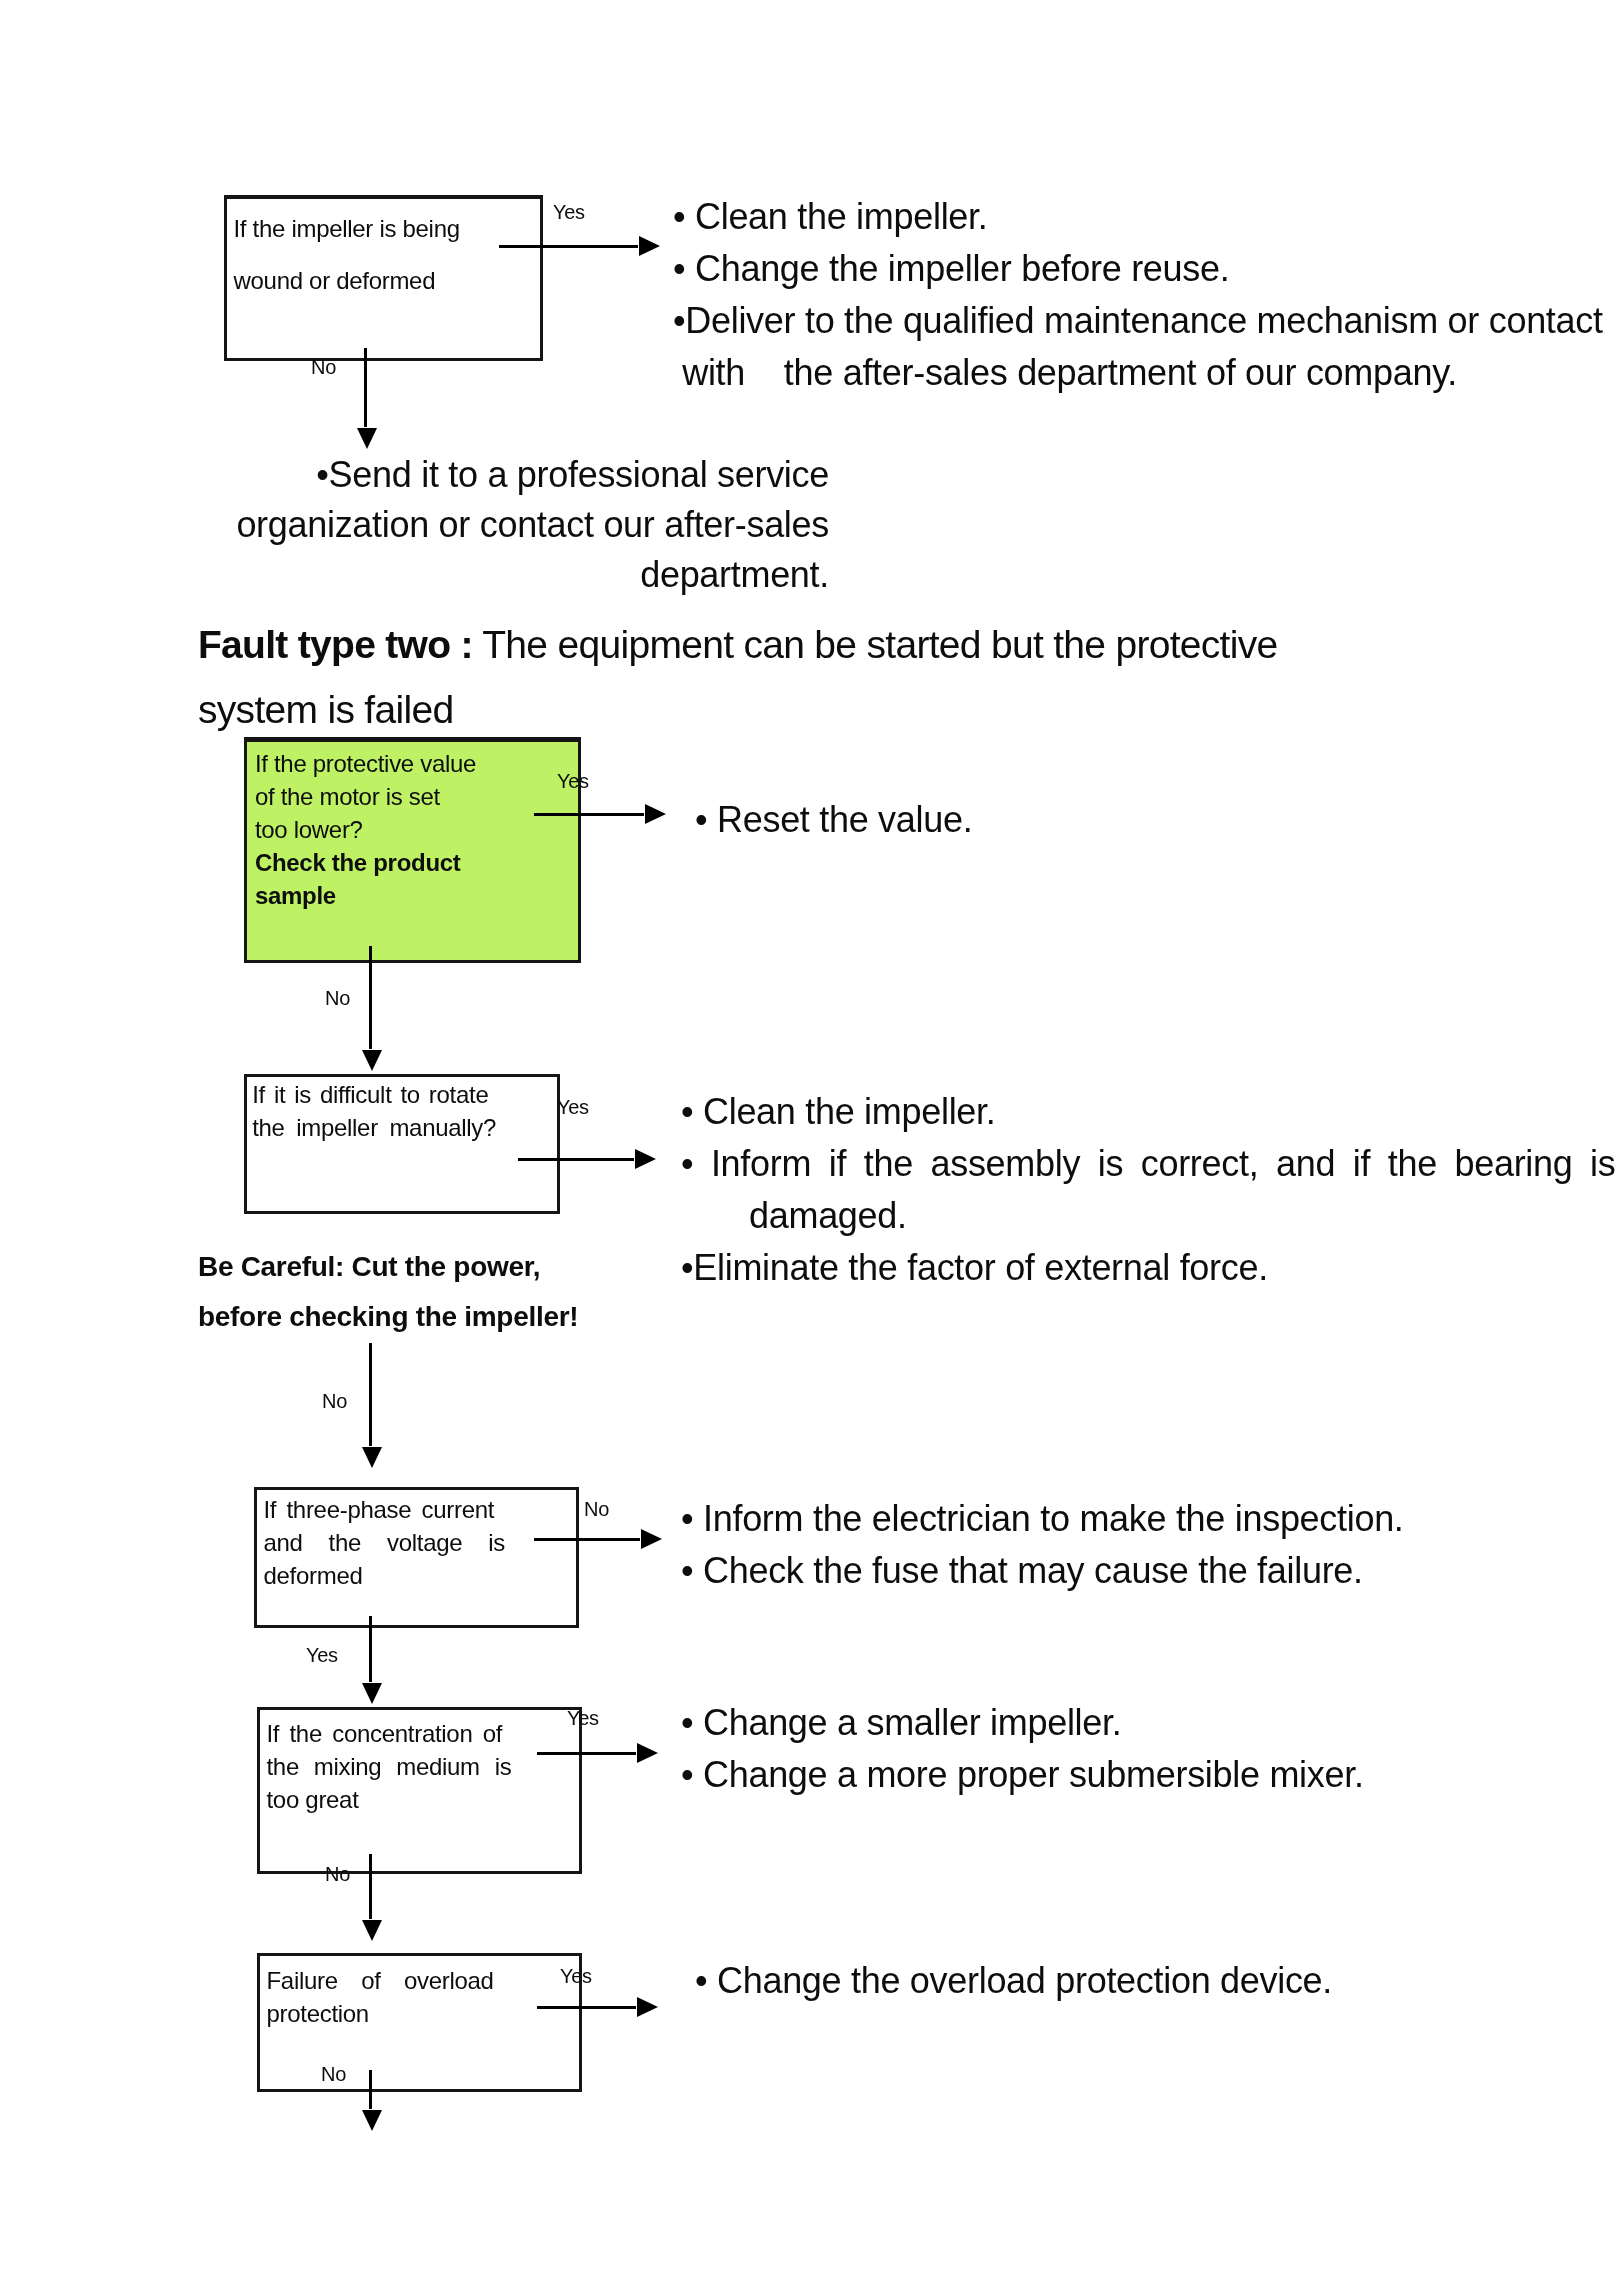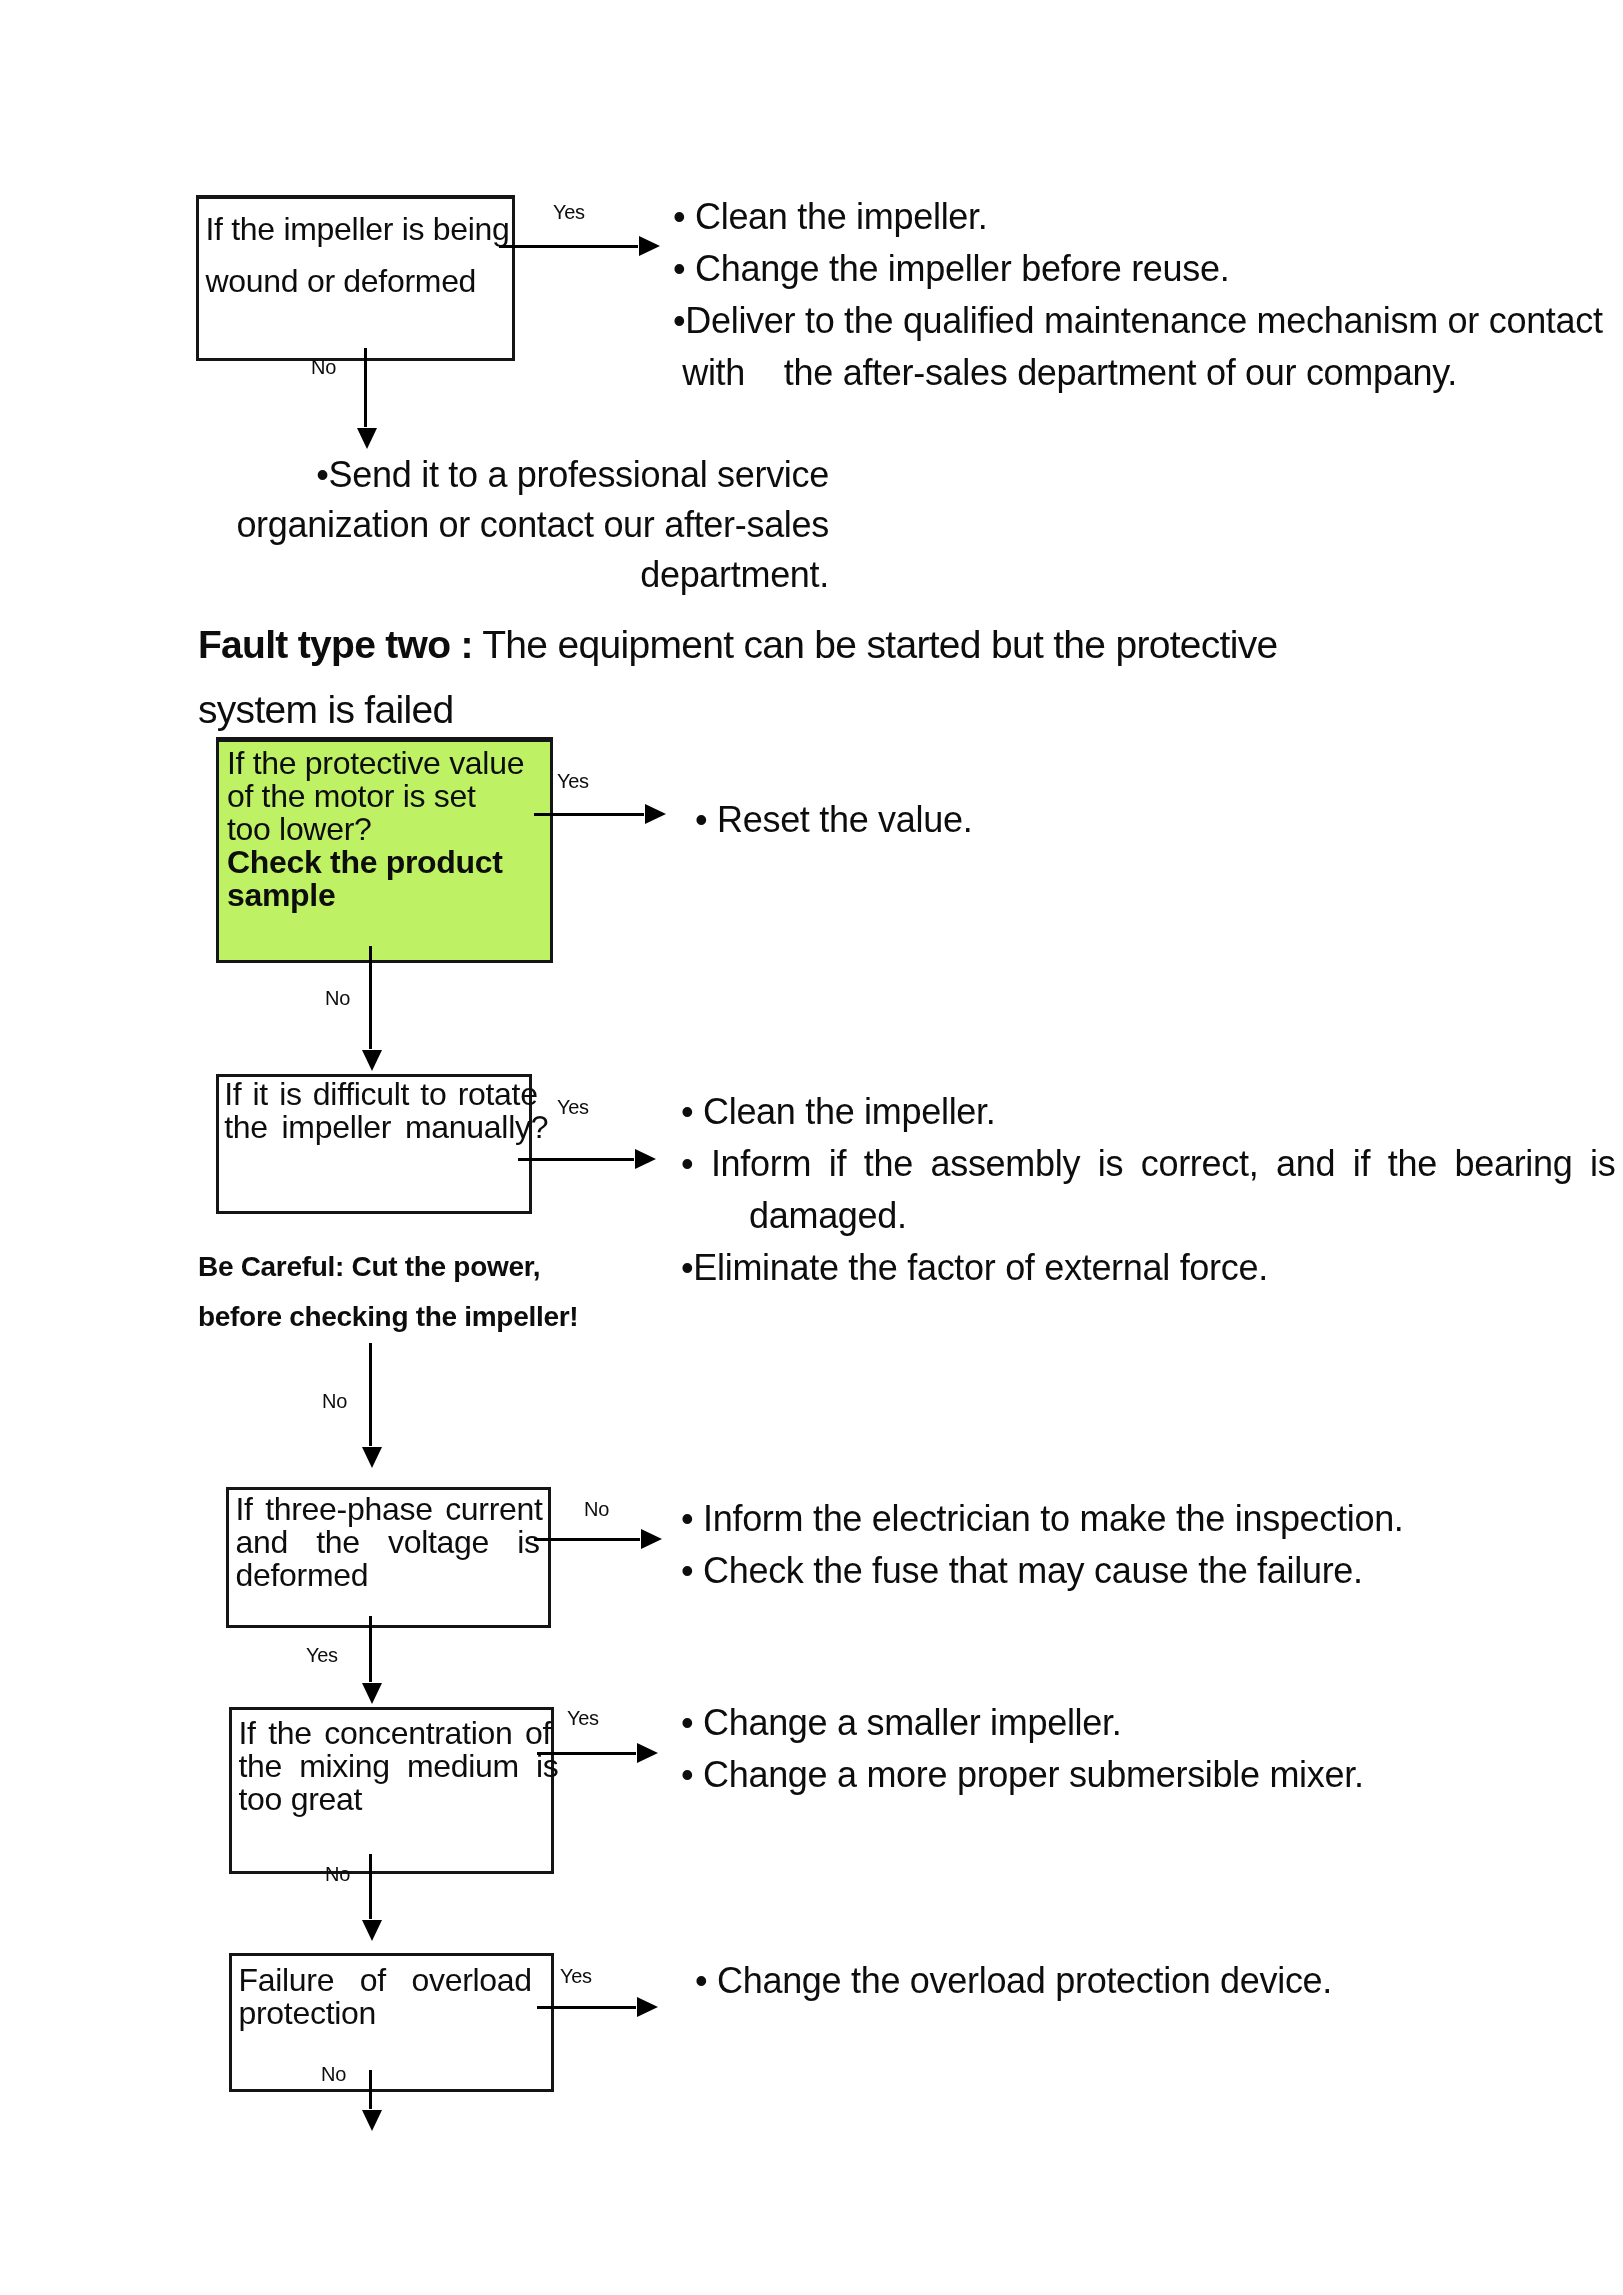--- a/index.html
+++ b/index.html
@@ -1,19 +1,19 @@
 <!DOCTYPE html>
 <html style="font-size:10.5px"><head>
 <meta charset="utf-8">
 <title>Fault troubleshooting flowchart</title>
 <style>
   html,body{margin:0;padding:0;background:#ffffff;}
   .page{position:relative;width:1623px;height:2295px;background:#ffffff;color:#0d0d0d;
         font-family:"Liberation Sans",sans-serif;overflow:hidden;letter-spacing:-0.3px;}
-  .box{position:absolute;border:3.3px solid #151515;background:#ffffff;padding:3.9px 6.5px;font-size:32px;}
+  .box{position:absolute;border:3.3px solid #151515;background:#ffffff;padding:3.9px 6.5px;font-size:24px;margin-left:28px;}
   .box .bl{line-height:33px;white-space:pre;}
   .box .big{line-height:52px;}
   .gray{background:#bef264;border-top-width:5.2px;}
   .thicktop{border-top-width:4.6px;}
   .b{font-weight:bold;}
   .t{position:absolute;font-size:20px;line-height:28px;white-space:pre;}
   .list{position:absolute;font-size:36px;}
   .list>div{line-height:52px;white-space:pre;}
   .lh77>div{line-height:50px;text-align:right;}
   .hline{position:absolute;height:0;border-top:3.3px solid #000;}

